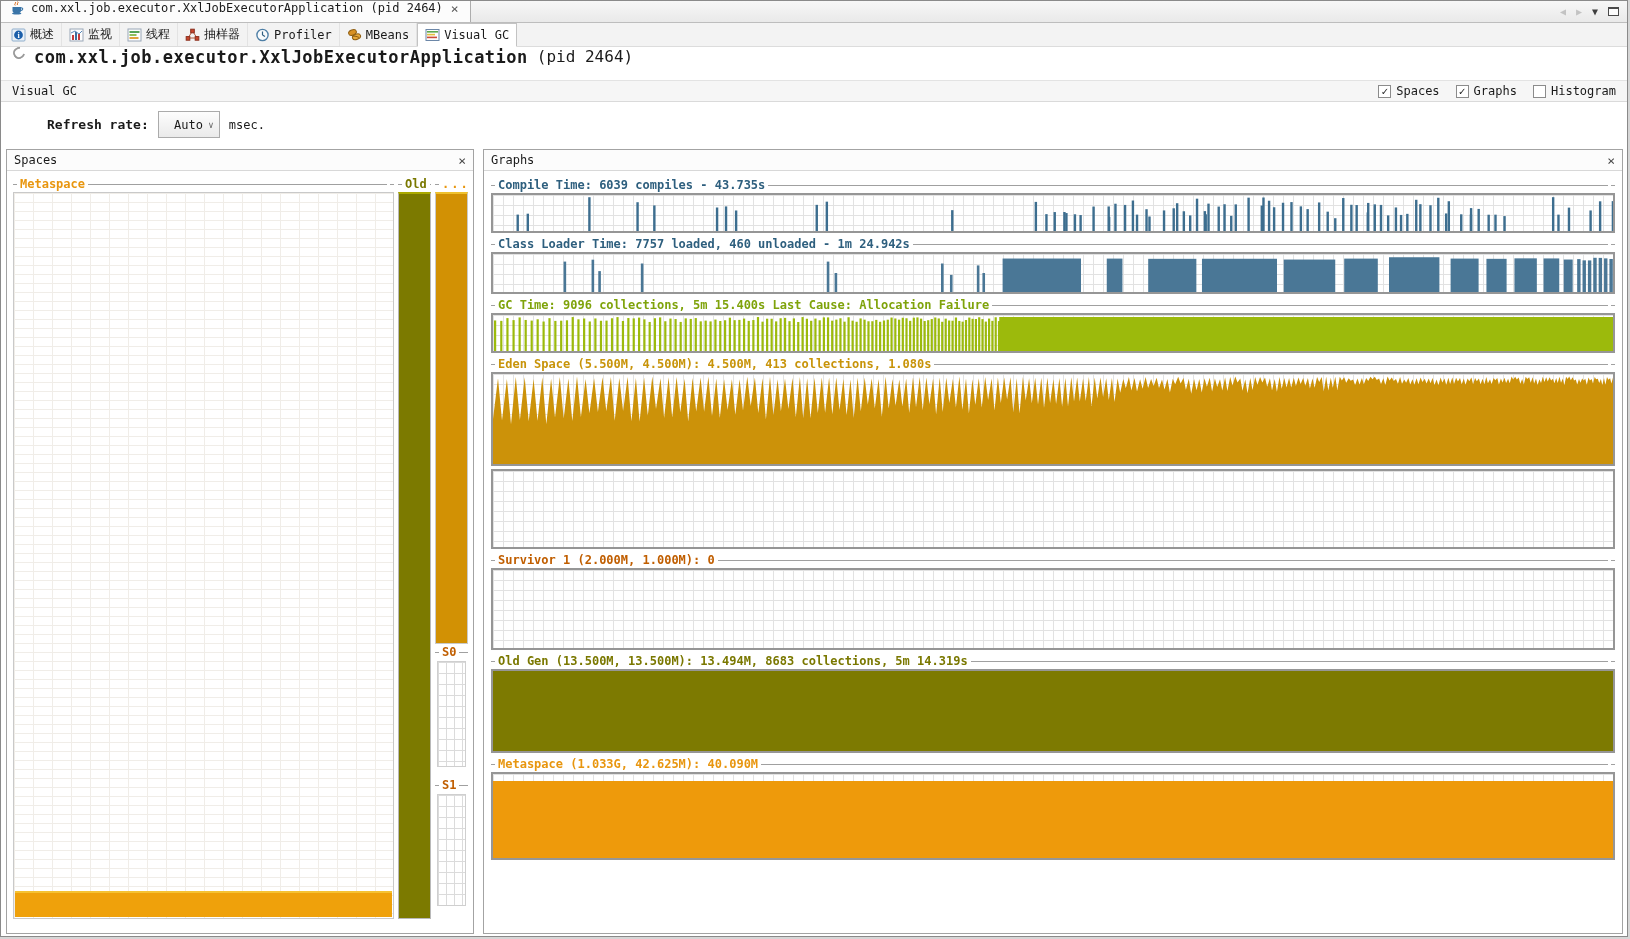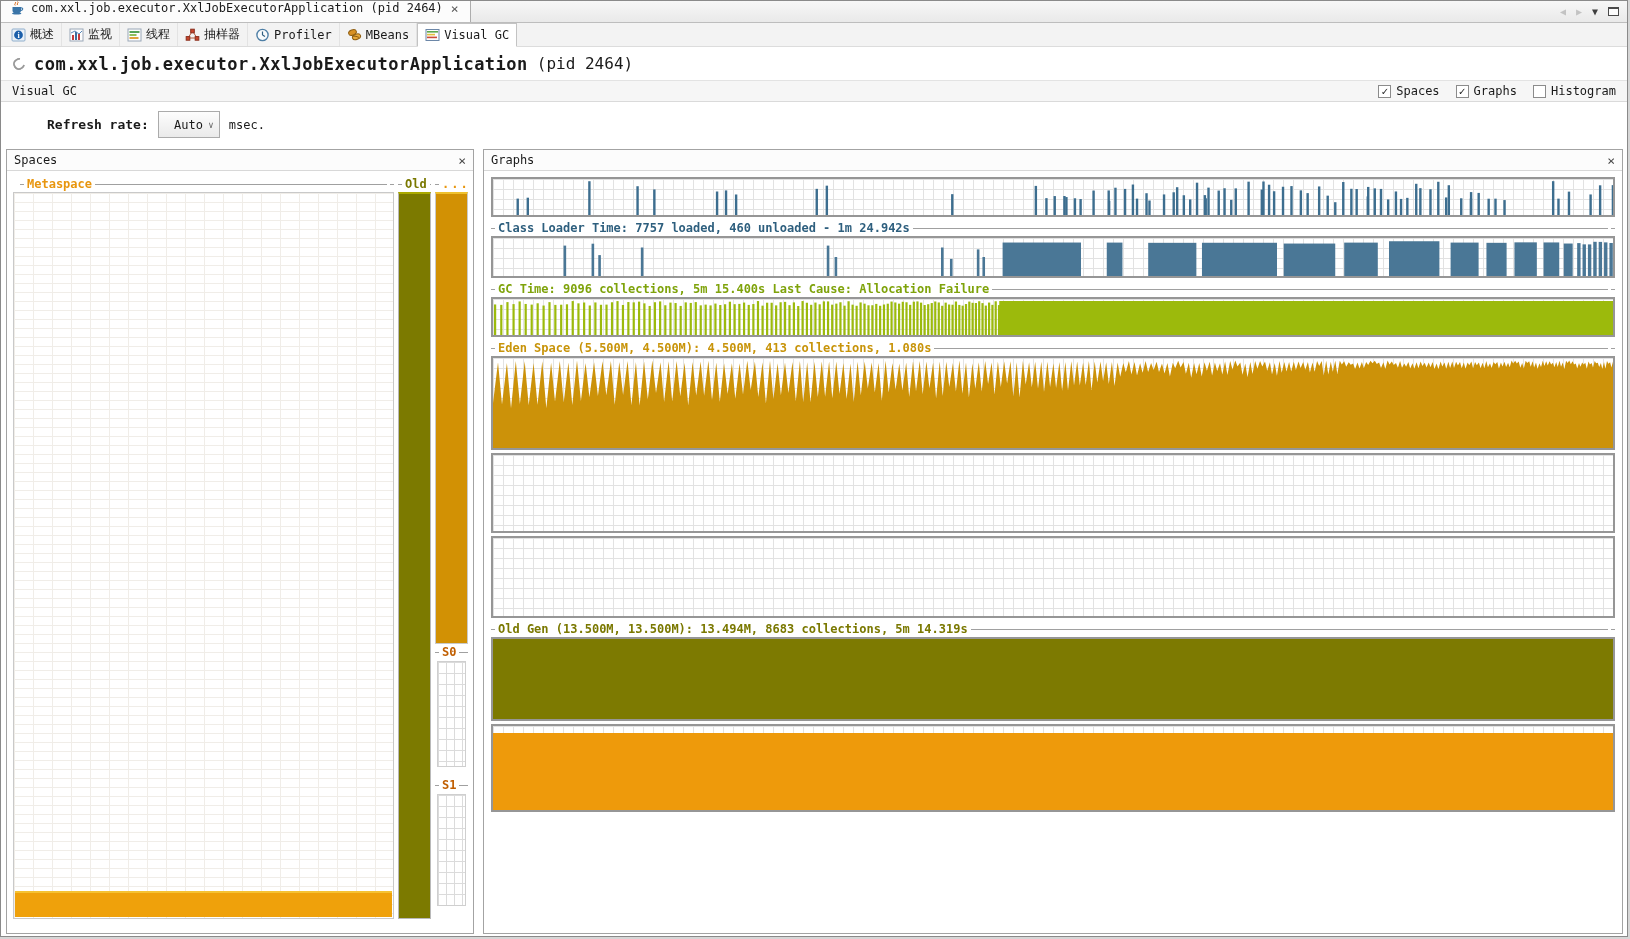--- a/index.html
+++ b/index.html
@@ -17,21 +17,21 @@
   .tabs-menu { color:#3F3F3F; font-size:10px; }
   .max-box { width:11px; height:9px; border:1px solid #4A4A4A; border-top-width:2px; background:#FCFCFC; }
 
   
   .toolbar { height:24px; background:#F3F3F3; border-bottom:1px solid #DCDCDC; display:flex; align-items:stretch; padding-left:3px; flex:none; }
   .tool-item { display:flex; align-items:center; gap:4px; padding:0 7px; font-size:12px; white-space:nowrap; border-right:1px solid #E3E3E3; }
   .tool-item.active { background:#FFF; border:1px solid #C3C3C3; border-bottom:1px solid #FFF; margin-bottom:-1px; position:relative; z-index:2; }
   .ticon { width:15px; height:14px; flex:none; }
 
   
-  .title-row { height:33px; background:#FFF; display:flex; align-items:center; gap:9px; padding:0 12px; flex:none; }
+  .title-row { height:33px; background:#FFF; display:flex; align-items:flex-start; gap:9px; padding:0 12px; flex:none; }
   .spinner { width:12px; height:12px; border:2px solid #9A9A9A; border-right-color:transparent; border-radius:50%; transform:rotate(-35deg); }
   .app-title { font-size:17px; font-weight:bold; letter-spacing:0.5px; }
   .app-pid { font-size:16px; }
 
   
   .section-bar { height:22px; background:#F6F6F6; border-top:1px solid #E3E3E3; border-bottom:1px solid #DADADA; display:flex; align-items:center; padding:0 11px; flex:none; }
   .cb-group { margin-left:auto; display:flex; align-items:center; gap:16px; }
   .cb-wrap { display:flex; align-items:center; gap:5px; }
   .cb { width:13px; height:13px; border:1px solid #8B8B8B; background:#FFF; font-size:11px; line-height:11px; text-align:center; color:#222; }
 
@@ -57,21 +57,21 @@
 
   
   .spaces-body { flex:1; display:flex; gap:4px; padding:5px 5px 14px 6px; min-height:0; }
   .meta-tbox { flex:1; display:flex; flex-direction:column; min-width:0; }
   .meta-grid { flex:1; border:1px solid #C9C9C9; position:relative;
     background-image:linear-gradient(to right,#F0EDE8 1px,transparent 1px),linear-gradient(to bottom,#F0EDE8 1px,transparent 1px);
     background-size:19px 9px; }
   .meta-bar { position:absolute; left:1px; right:1px; bottom:1px; height:26px; background:#EFA10B; border-top:2px solid #F5C233; }
   .col { width:33px; flex:none; display:flex; flex-direction:column; }
   .col-old-bar { flex:1; border:1px solid #B9B9B9; background:#7C7A00; border-top:2px solid #ABA900; }
-  .lab-meta { color:#E8960F;margin-left:7px; }
+  .lab-meta { color:#E8960F; }
   .lab-old { color:#7A7800; }
   .lab-eden { color:#E8960F; letter-spacing:2px; }
   .lab-s { color:#C05E00; }
   .eden-sec { height:468px; display:flex; flex-direction:column; flex:none; }
   .col-eden-bar { flex:1; border:1px solid #C9C9C9; background:#D29104; border-top:2px solid #EFC12E; }
   .s-sec { flex:none; display:flex; flex-direction:column; }
   .s-grid { border:1px solid #CFCFCF; background:#FFF; margin:1px 2px 0 2px;
     background-image:linear-gradient(to right,#DBDBDB 1px,transparent 1px),linear-gradient(to bottom,#DBDBDB 1px,transparent 1px);
     background-size:8px 11px; }
   .s0-grid { height:106px; }
@@ -273,20 +273,26 @@
     </div>
 
     <div class="panel panel-graphs">
       <div class="panel-header">
         <span>Graphs</span>
         <span class="panel-close">×</span>
       </div>
       <div class="graphs-body">
 
         <div class="graph-row">
+          <div class="tbox-title" style="color: rgb(46, 95, 126);">
+            <span class="tick"></span>
+            <span>Compile Time: 6039 compiles - 43.735s</span>
+            <span class="tline"></span>
+            <span class="tick"></span>
+          </div>
           <div class="graph-box gb-compile">
               <svg width="1120" height="36">
                 <rect x="23.520000000000003" y="19.58931444324553" width="2.4" height="16.41068555675447" fill="#3D6E8F"></rect>
                 <rect x="33.6" y="18.684751363657416" width="2.4" height="17.315248636342584" fill="#3D6E8F"></rect>
                 <rect x="95.2" y="2.215662609972064" width="2.4" height="33.784337390027936" fill="#3D6E8F"></rect>
                 <rect x="143.36" y="7.21748329717666" width="2.4" height="28.78251670282334" fill="#3D6E8F"></rect>
                 <rect x="160.16" y="10.413985166419298" width="2.4" height="25.586014833580702" fill="#3D6E8F"></rect>
                 <rect x="222.88000000000002" y="12.500609615072609" width="2.4" height="23.49939038492739" fill="#3D6E8F"></rect>
                 <rect x="231.83999999999997" y="11.40781261464581" width="2.4" height="24.59218738535419" fill="#3D6E8F"></rect>
                 <rect x="241.92" y="15.481346653494985" width="2.4" height="20.518653346505015" fill="#3D6E8F"></rect>
@@ -549,38 +555,50 @@
                 <path d="M0 90 L0 45.0 L5.0 4.3 L9.0 46.6 L13.9 5.1 L18.0 50.2 L22.8 3.0 L26.9 45.9 L31.7 3.3 L35.7 47.3 L40.6 5.1 L44.5 46.7 L49.3 3.2 L53.3 50.3 L58.1 4.7 L62.0 43.5 L66.8 3.1 L70.7 44.4 L75.4 4.6 L79.3 47.1 L84.0 2.5 L87.9 42.9 L92.6 5.0 L96.4 39.3 L101.1 4.3 L104.9 38.0 L109.5 3.3 L113.3 37.2 L117.9 3.1 L121.7 46.8 L126.3 4.1 L130.1 37.0 L134.6 3.0 L138.4 47.2 L142.9 4.0 L146.6 47.4 L151.1 3.5 L154.8 41.6 L159.3 2.6 L163.0 35.0 L167.5 4.2 L171.1 43.9 L175.6 3.2 L179.2 43.5 L183.6 3.1 L187.3 38.3 L191.6 4.7 L195.2 47.5 L199.6 4.0 L203.2 37.4 L207.6 3.4 L211.1 37.7 L215.4 2.7 L219.0 42.0 L223.3 4.5 L226.8 44.1 L231.1 5.3 L234.6 36.1 L238.9 5.3 L242.3 40.8 L246.6 5.3 L250.0 36.4 L254.3 2.8 L257.7 32.0 L261.9 3.6 L265.3 39.1 L269.5 4.3 L272.9 45.5 L277.0 2.7 L280.4 41.1 L284.6 5.3 L287.9 37.3 L292.0 4.6 L295.4 35.0 L299.5 4.1 L302.8 43.3 L306.9 2.9 L310.2 44.3 L314.2 4.2 L317.5 44.3 L321.5 3.8 L324.8 39.0 L328.8 3.5 L332.1 38.7 L336.1 3.5 L339.3 40.3 L343.3 3.4 L346.5 36.1 L350.4 5.0 L353.6 41.0 L357.5 5.5 L360.7 44.0 L364.6 3.8 L367.8 37.3 L371.7 3.4 L374.8 30.5 L378.7 4.6 L381.8 34.4 L385.6 4.9 L388.8 42.8 L392.6 2.8 L395.7 34.5 L399.5 5.0 L402.6 31.7 L406.3 5.4 L409.4 32.6 L413.2 4.6 L416.2 38.9 L420.0 3.2 L423.0 33.2 L426.7 3.0 L429.7 36.3 L433.4 3.5 L436.4 30.3 L440.1 4.4 L443.1 40.5 L446.7 3.5 L449.7 38.1 L453.3 3.7 L456.3 28.9 L459.9 5.1 L462.9 33.4 L466.4 2.5 L469.4 35.8 L473.0 4.4 L475.9 39.5 L479.4 5.2 L482.3 30.8 L485.8 4.3 L488.7 33.6 L492.2 3.1 L495.1 26.0 L498.6 4.6 L501.5 36.6 L504.9 3.4 L507.8 29.1 L511.2 3.5 L514.1 25.6 L517.5 3.2 L520.3 38.6 L523.7 4.2 L526.5 39.4 L529.9 3.0 L532.7 26.6 L536.1 4.2 L538.8 29.3 L542.2 3.7 L545.0 30.6 L548.3 3.8 L551.0 34.0 L554.4 3.7 L557.1 28.9 L560.4 5.2 L563.1 30.1 L566.4 4.0 L569.1 32.7 L572.4 4.1 L575.0 32.4 L578.3 3.2 L581.0 27.6 L584.2 3.4 L586.8 27.5 L590.1 4.5 L592.7 27.1 L595.9 3.0 L598.5 32.1 L601.7 3.4 L604.3 24.4 L607.5 3.4 L610.1 23.0 L613.2 4.2 L615.8 26.0 L618.9 3.9 L621.5 27.9 L624.6 4.6 L627.2 18.8 L630.3 4.9 L632.8 14.3 L635.9 3.0 L638.4 16.6 L641.5 4.1 L644.0 17.5 L647.1 5.2 L649.6 14.7 L652.6 2.9 L655.1 14.1 L658.1 4.9 L660.6 12.0 L663.6 3.7 L666.0 14.1 L669.0 5.5 L671.5 15.4 L674.4 5.1 L676.9 18.5 L679.8 4.7 L682.2 10.3 L685.2 2.7 L687.6 9.4 L690.5 4.0 L692.9 15.8 L695.8 4.8 L698.2 19.7 L701.1 4.9 L703.5 16.3 L706.3 5.0 L708.7 18.5 L711.5 4.3 L713.9 12.8 L716.7 3.8 L719.1 17.6 L721.9 4.5 L724.2 13.0 L727.0 5.3 L729.3 16.6 L732.1 3.5 L734.4 16.9 L737.2 3.0 L739.5 11.6 L742.3 2.6 L744.5 8.4 L747.3 4.4 L749.5 16.7 L752.3 5.4 L754.5 19.2 L757.3 3.9 L759.5 16.0 L762.2 2.9 L764.4 10.7 L767.1 2.9 L769.3 8.4 L772.0 3.4 L774.2 12.8 L776.9 4.2 L779.0 16.4 L781.7 4.9 L783.9 17.7 L786.5 3.1 L788.7 14.8 L791.3 4.1 L793.5 13.5 L796.1 3.9 L798.2 13.5 L800.8 3.8 L802.9 12.1 L805.5 3.4 L807.6 9.9 L810.2 4.0 L812.3 11.7 L814.9 4.1 L816.9 14.6 L819.5 4.4 L821.6 13.8 L824.1 2.9 L826.2 7.9 L828.7 2.9 L830.7 17.4 L833.2 2.7 L835.3 16.4 L837.8 3.8 L839.8 13.8 L842.3 2.8 L844.3 16.0 L846.8 2.7 L848.8 6.5 L851.2 3.2 L853.2 8.7 L855.7 4.2 L857.7 6.7 L860.1 5.4 L862.1 11.1 L864.5 4.5 L866.5 10.5 L868.9 4.1 L870.8 10.2 L873.2 4.1 L875.2 7.0 L877.5 2.7 L879.5 5.2 L881.8 2.7 L883.8 6.0 L886.1 4.5 L888.0 9.9 L890.4 4.2 L892.3 11.1 L894.6 2.6 L896.5 6.6 L898.8 3.5 L900.7 6.9 L903.0 5.0 L904.9 9.7 L907.1 3.1 L909.0 9.8 L911.3 5.4 L913.1 8.7 L915.4 4.1 L917.2 10.4 L919.5 5.3 L921.3 10.7 L923.6 4.2 L925.4 10.3 L927.6 3.4 L929.4 7.9 L931.7 4.8 L933.5 9.5 L935.7 4.6 L937.5 9.3 L939.6 4.1 L941.4 11.0 L943.6 5.5 L945.4 11.3 L947.6 3.4 L949.3 8.6 L951.5 4.5 L953.2 10.8 L955.4 3.7 L957.1 10.1 L959.3 3.5 L961.0 9.9 L963.1 3.7 L964.9 7.4 L967.0 4.1 L968.7 10.3 L970.8 4.4 L972.5 10.7 L974.6 4.6 L976.3 7.3 L978.4 3.4 L980.1 10.2 L982.1 4.0 L983.8 7.3 L985.9 4.4 L987.5 10.2 L989.6 4.7 L991.3 10.3 L993.3 3.1 L994.9 9.3 L997.0 5.2 L998.6 9.9 L1000.6 3.9 L1002.3 6.3 L1004.3 4.0 L1005.9 10.5 L1007.9 4.5 L1009.5 8.6 L1011.5 3.8 L1013.1 8.9 L1015.1 4.7 L1016.7 9.2 L1018.6 2.6 L1020.2 5.5 L1022.2 2.8 L1023.8 5.4 L1025.7 3.6 L1027.3 9.8 L1029.2 5.0 L1030.8 10.4 L1032.7 2.8 L1034.2 4.9 L1036.2 3.3 L1037.7 8.8 L1039.6 3.3 L1041.1 9.6 L1043.0 4.4 L1044.6 10.9 L1046.4 5.2 L1048.0 8.9 L1049.8 2.8 L1051.4 7.9 L1053.2 3.2 L1054.7 7.6 L1056.6 3.3 L1058.1 6.6 L1059.9 4.7 L1061.4 9.3 L1063.2 4.0 L1064.7 8.9 L1066.5 2.8 L1068.0 8.7 L1069.8 4.6 L1071.3 11.2 L1073.1 2.8 L1074.6 5.1 L1076.3 2.6 L1077.8 6.3 L1079.6 3.2 L1081.0 6.4 L1082.8 5.5 L1084.2 10.4 L1086.0 5.0 L1087.4 8.7 L1089.2 4.4 L1090.6 6.6 L1092.3 4.7 L1093.8 10.7 L1095.5 3.6 L1096.9 6.6 L1098.6 4.9 L1100.0 9.4 L1101.7 2.9 L1103.1 5.3 L1104.8 4.8 L1106.2 9.0 L1107.9 5.1 L1109.3 11.1 L1111.0 4.0 L1112.4 10.7 L1114.0 3.0 L1115.4 5.8 L1117.1 4.2 L1118.4 9.5 L1120.1 3.1 L1121.4 9.0 L1120 90 Z" fill="#CC9209"></path>
               </svg>
             </div>
         </div>
 
         <div class="graph-row">
           <div class="graph-box gb-survivor0"></div>
         </div>
 
         <div class="graph-row">
+          <div class="tbox-title" style="color: rgb(192, 94, 0);">
+            <span class="tick"></span>
+            <span>Survivor 1 (2.000M, 1.000M): 0</span>
+            <span class="tline"></span>
+            <span class="tick"></span>
+          </div>
           <div class="graph-box gb-survivor1"></div>
         </div>
 
         <div class="graph-row">
           <div class="tbox-title" style="color: rgb(122, 120, 0);">
             <span class="tick"></span>
             <span>Old Gen (13.500M, 13.500M): 13.494M, 8683 collections, 5m 14.319s</span>
             <span class="tline"></span>
             <span class="tick"></span>
           </div>
           <div class="graph-box gb-old">
               <svg width="1120" height="80">
                 <rect x="0" y="0" width="1120" height="80" fill="#7D7A01"></rect>
               </svg>
             </div>
         </div>
 
         <div class="graph-row">
+          <div class="tbox-title" style="color: rgb(232, 150, 15);">
+            <span class="tick"></span>
+            <span>Metaspace (1.033G, 42.625M): 40.090M</span>
+            <span class="tline"></span>
+            <span class="tick"></span>
+          </div>
           <div class="graph-box gb-metaspace">
               <svg width="1120" height="84">
                 <rect x="0" y="7" width="1120" height="77" fill="#EE9A0B"></rect>
               </svg>
             </div>
         </div>
 
       </div>
     </div>
   </div>

